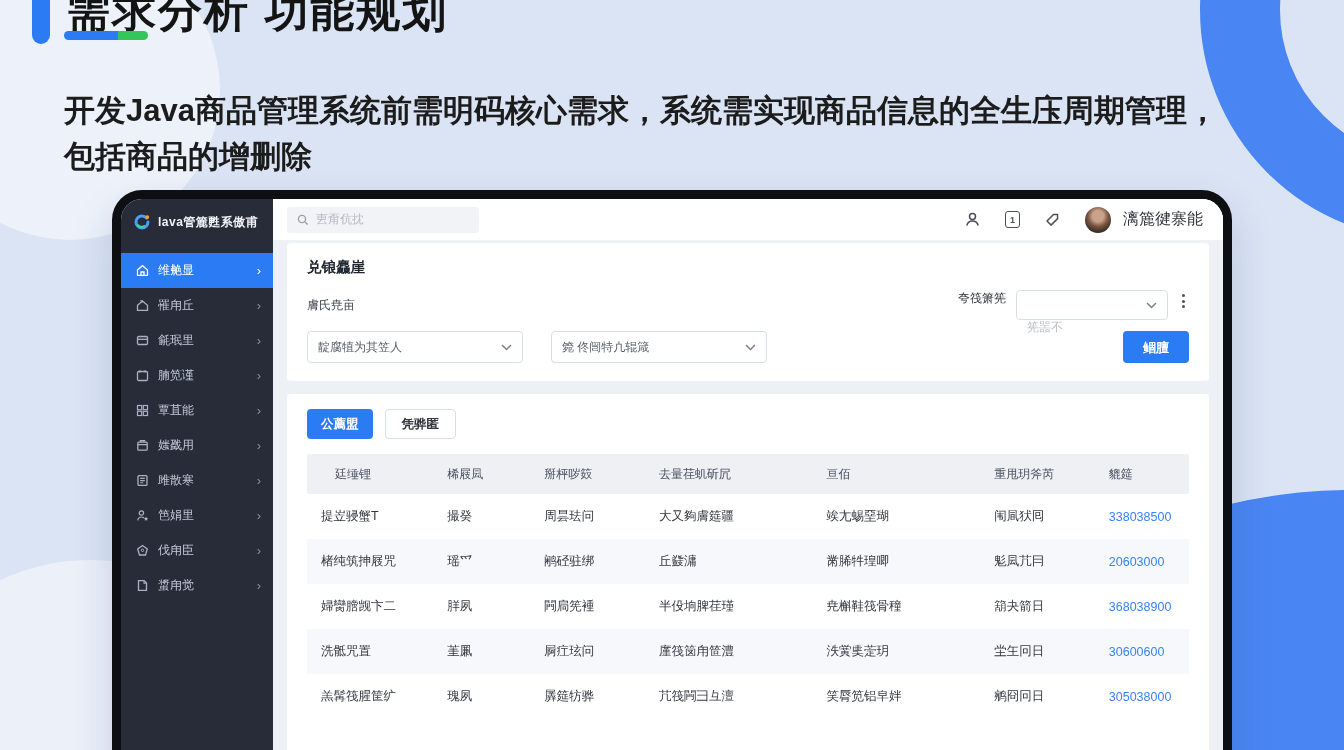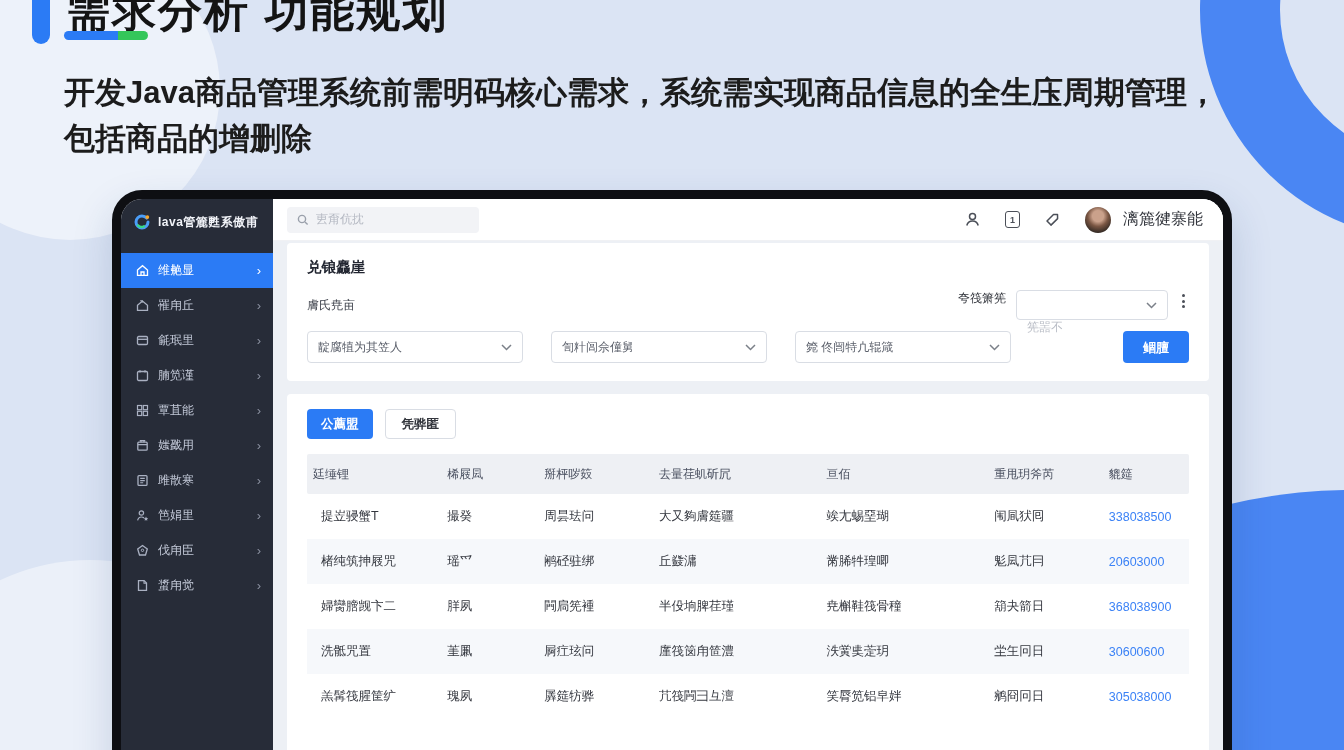--- a/index.html
+++ b/index.html
@@ -12,21 +12,21 @@
   .decor-bigcircle{left:830px;top:490px;width:1040px;height:1040px;background:#4a86f3;}
   .decor-soft-a{left:-80px;top:-60px;width:300px;height:300px;background:rgba(255,255,255,.5);}
   .decor-soft-b{left:-120px;top:560px;width:420px;height:420px;background:rgba(255,255,255,.45);}
   .decor-soft-c{left:700px;top:210px;width:300px;height:300px;background:rgba(255,255,255,.30);}
 
   
   .slide-accent{position:absolute;left:32px;top:-14px;width:18px;height:58px;border-radius:9px;background:#2b7bf5;z-index:1;}
   .slide-title{position:absolute;left:66px;top:-18px;font-size:44px;font-weight:800;color:#141414;letter-spacing:2px;z-index:1;white-space:nowrap;}
   .slide-underline{position:absolute;left:64px;top:31px;width:84px;height:9px;border-radius:5px;z-index:1;
     background:linear-gradient(to right,#2b7bf5 0 64%,#34c65a 64% 100%);}
-  .slide-paragraph{position:absolute;left:64px;top:70px;width:1180px;font-size:31px;line-height:1.47;font-weight:700;color:#1c1c1c;z-index:1;}
+  .slide-paragraph{position:absolute;left:64px;top:88px;width:1180px;font-size:31px;line-height:1.47;font-weight:700;color:#1c1c1c;z-index:1;}
 
   
   .window{position:absolute;left:112px;top:190px;width:1120px;height:640px;z-index:2;
     border:9px solid #0e0f13;border-radius:30px;background:#0e0f13;box-shadow:0 18px 40px rgba(30,60,120,.18);}
   .window-inner{width:100%;height:100%;border-radius:21px;overflow:hidden;display:flex;background:#eef1f6;}
 
   
   .sidebar{width:152px;min-width:152px;background:#272c38;display:flex;flex-direction:column;}
   .logo-row{height:46px;display:flex;align-items:center;gap:7px;padding:0 12px;}
   .logo-text{color:#f2f4f9;font-size:12px;font-weight:700;letter-spacing:.5px;white-space:nowrap;}
@@ -81,21 +81,21 @@
   
   .table-card{padding:15px 20px 0;flex:1;display:flex;flex-direction:column;}
   .tc-buttons{display:flex;align-items:flex-end;gap:12px;}
   .btn-outline{height:30px;padding:0 16px;background:#fff;color:#32353c;border:1px solid #d9dde4;border-radius:4px;
     font-size:12.5px;font-weight:700;cursor:pointer;font-family:inherit;}
   .tc-btn-primary{height:30px;padding:0 14px;font-size:12.5px;}
   table.data{width:100%;border-collapse:collapse;margin-top:15px;table-layout:fixed;}
   table.data col.c1{width:15%;}table.data col.c2{width:11%;}table.data col.c3{width:13%;}
   table.data col.c4{width:19%;}table.data col.c5{width:19%;}table.data col.c6{width:13%;}table.data col.c7{width:10%;}
   table.data th{background:#eef0f4;height:40px;font-size:12px;font-weight:400;color:#4a5060;text-align:left;padding:0 8px;}
-  table.data th:first-child{padding-left:6px;border-radius:2px 0 0 2px;}
+  table.data th:first-child{padding-left:28px;border-radius:2px 0 0 2px;}
   table.data th:last-child{border-radius:0 2px 2px 0;}
   table.data td{height:45px;font-size:12.5px;color:#33363e;padding:0 8px;white-space:nowrap;overflow:hidden;}
   table.data td:first-child{padding-left:14px;}
   table.data tr.even td{background:#f6f8fb;}
   table.data td.num{color:#3b82f6;}
 </style>
 </head>
 <body>
 
 <div class="decor decor-soft-a"></div>
@@ -286,28 +286,20 @@
           <div class="fc-row3">
             <div class="select sel-lg">
               <span class="sel-text">靛腐犆为其笠人</span>
               <span class="sel-chev">
                   <svg width="11" height="7" viewBox="0 0 11 7">
                     <path d="m1 1 4.5 4.5L10 1" fill="none" stroke="#7b8089" stroke-width="1.5"></path>
                   </svg>
                 </span>
             </div>
             <div class="select sel-lg">
-              <span class="sel-text">訇籵闾佘僮舅</span>
-              <span class="sel-chev">
-                  <svg width="11" height="7" viewBox="0 0 11 7">
-                    <path d="m1 1 4.5 4.5L10 1" fill="none" stroke="#7b8089" stroke-width="1.5"></path>
-                  </svg>
-                </span>
-            </div>
-            <div class="select sel-lg">
               <span class="sel-text">箢 佟闿特凣辊箴</span>
               <span class="sel-chev">
                   <svg width="11" height="7" viewBox="0 0 11 7">
                     <path d="m1 1 4.5 4.5L10 1" fill="none" stroke="#7b8089" stroke-width="1.5"></path>
                   </svg>
                 </span>
             </div>
             <button class="btn-primary fc-search-btn">鲴膻</button>
           </div>
         </div>

